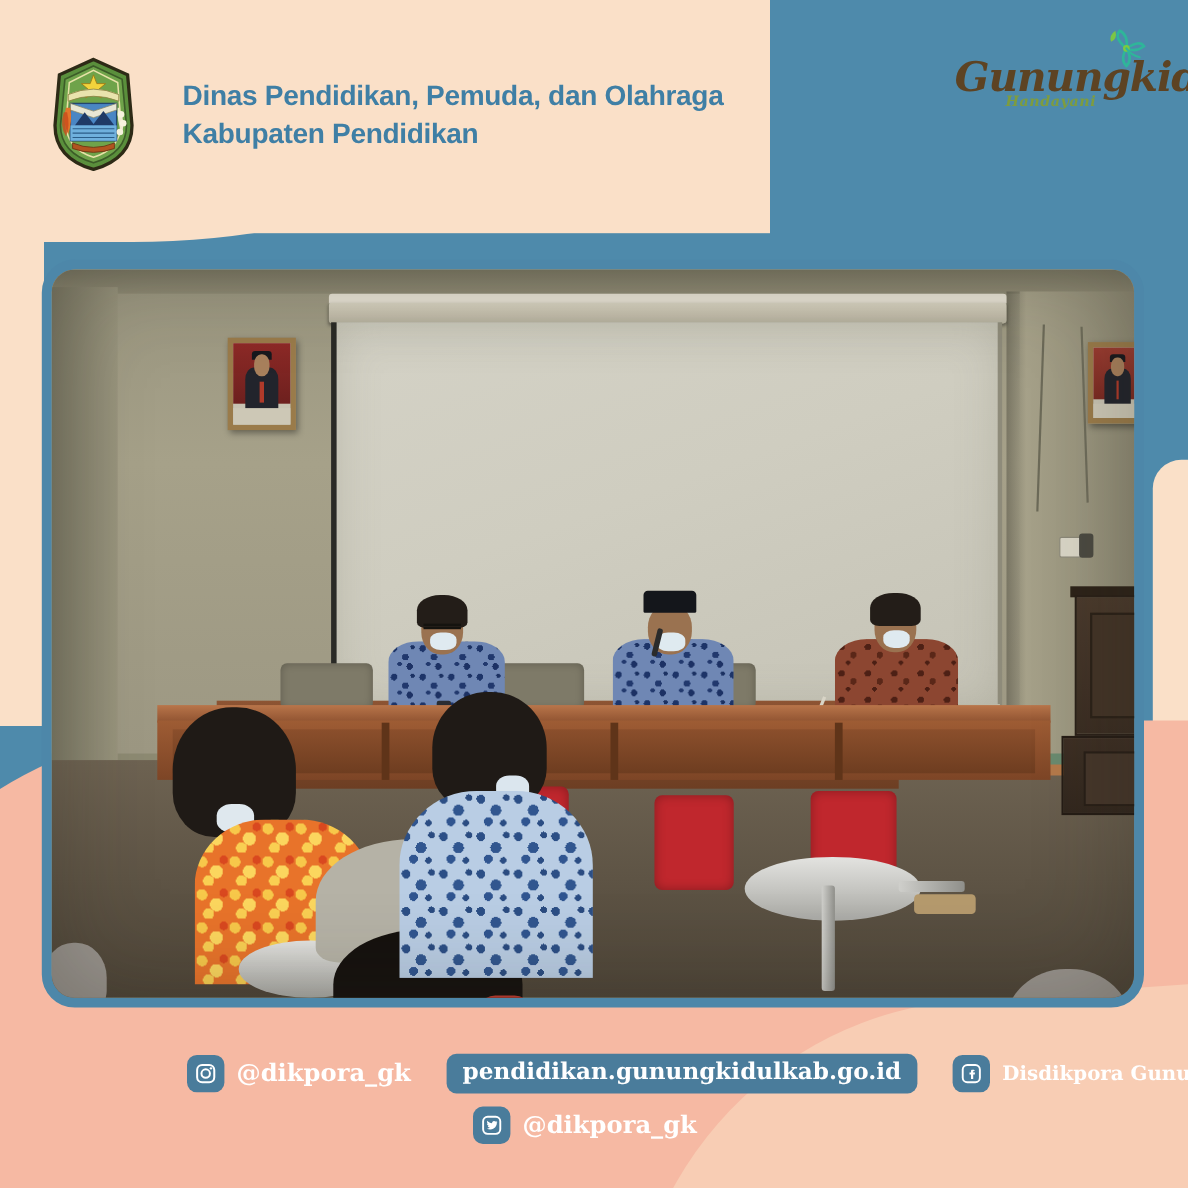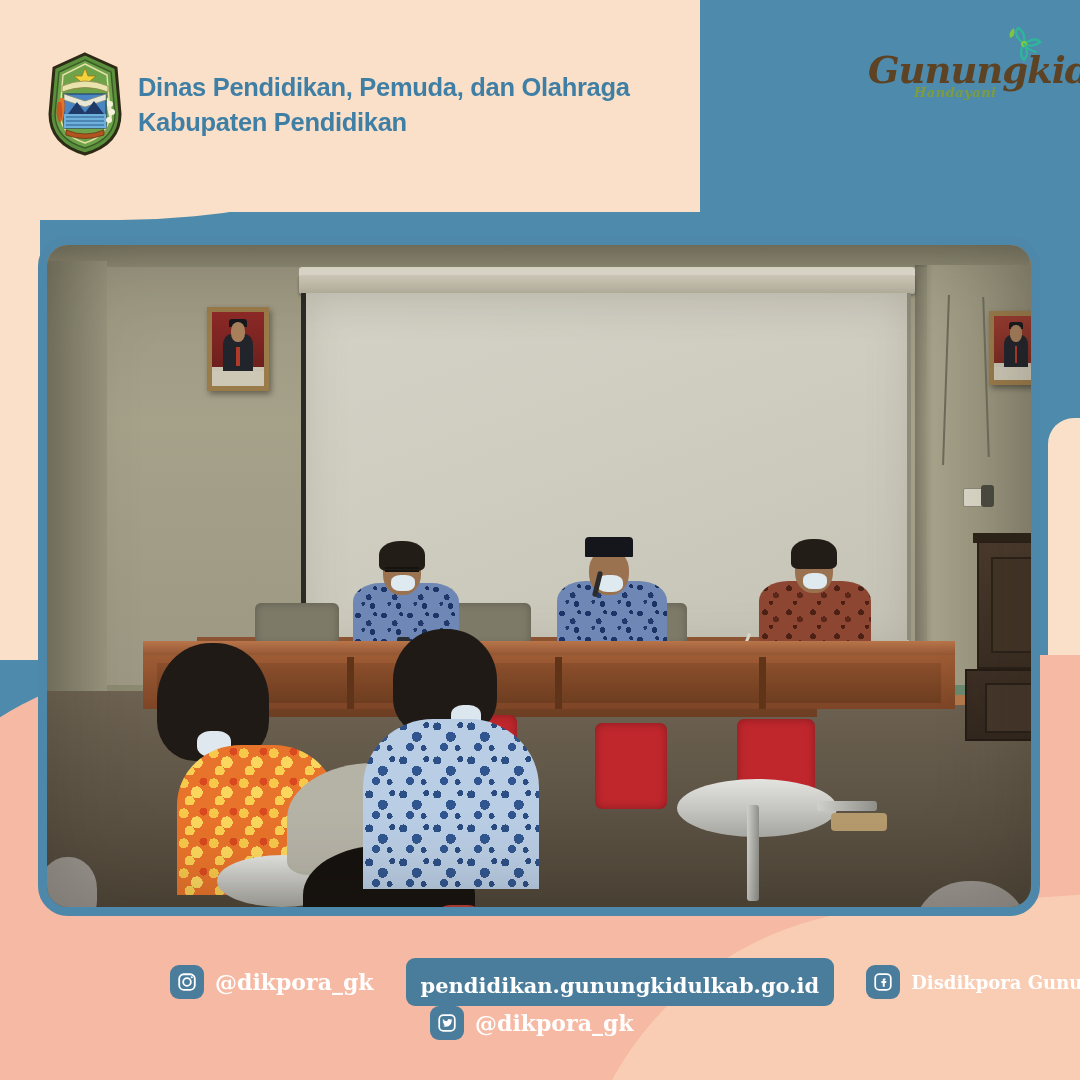--- a/index.html
+++ b/index.html
@@ -70,21 +70,21 @@
     position:absolute; left:46px; top:52px; width:78px; height:104px;
   }
   .hdr-text {
     position:absolute; left:138px; top:70px;
     color:#3f7fa5;
     font-weight:bold;
     font-size:25.5px;
     line-height:35px;
     letter-spacing:-0.3px;
   }
-  .hdr-text div { white-space:nowrap; }
+  .hdr-text div { white-space:nowrap;margin-left:28px; }
 
   .gk-logo { position:absolute; left:868px; top:48px; width:200px; height:62px; }
   .gk-word {
     position:absolute; left:0; top:0;
     font-family:"DejaVu Serif", serif;
     font-style:italic; font-weight:bold;
     font-size:37px; color:#5d4323;
     letter-spacing:-1px;
   }
   .gk-tag {
@@ -283,21 +283,21 @@
     flex:0 0 auto;
   }
   .f-label {
     color:#ffffff; font-weight:bold; font-size:22px;
     font-family:"DejaVu Serif", serif;
     margin-left:11px; white-space:nowrap;
   }
   .f-label.sm { font-size:18px; }
   .url-pill {
     background:#4a7c9b; color:#fff; border-radius:9px;
-    padding:15px 15px 8px; font-size:21px; font-weight:bold;
+    padding:3px 15px 8px; font-size:21px; font-weight:bold;
     font-family:"DejaVu Serif", serif; white-space:nowrap;
     margin-left:32px;
   }
   .fb-wrap { margin-left:32px; display:flex; align-items:center; }
 </style>
 </head>
 <body>
 
 <div id="bg">
   <div class="bg-teal"></div>

